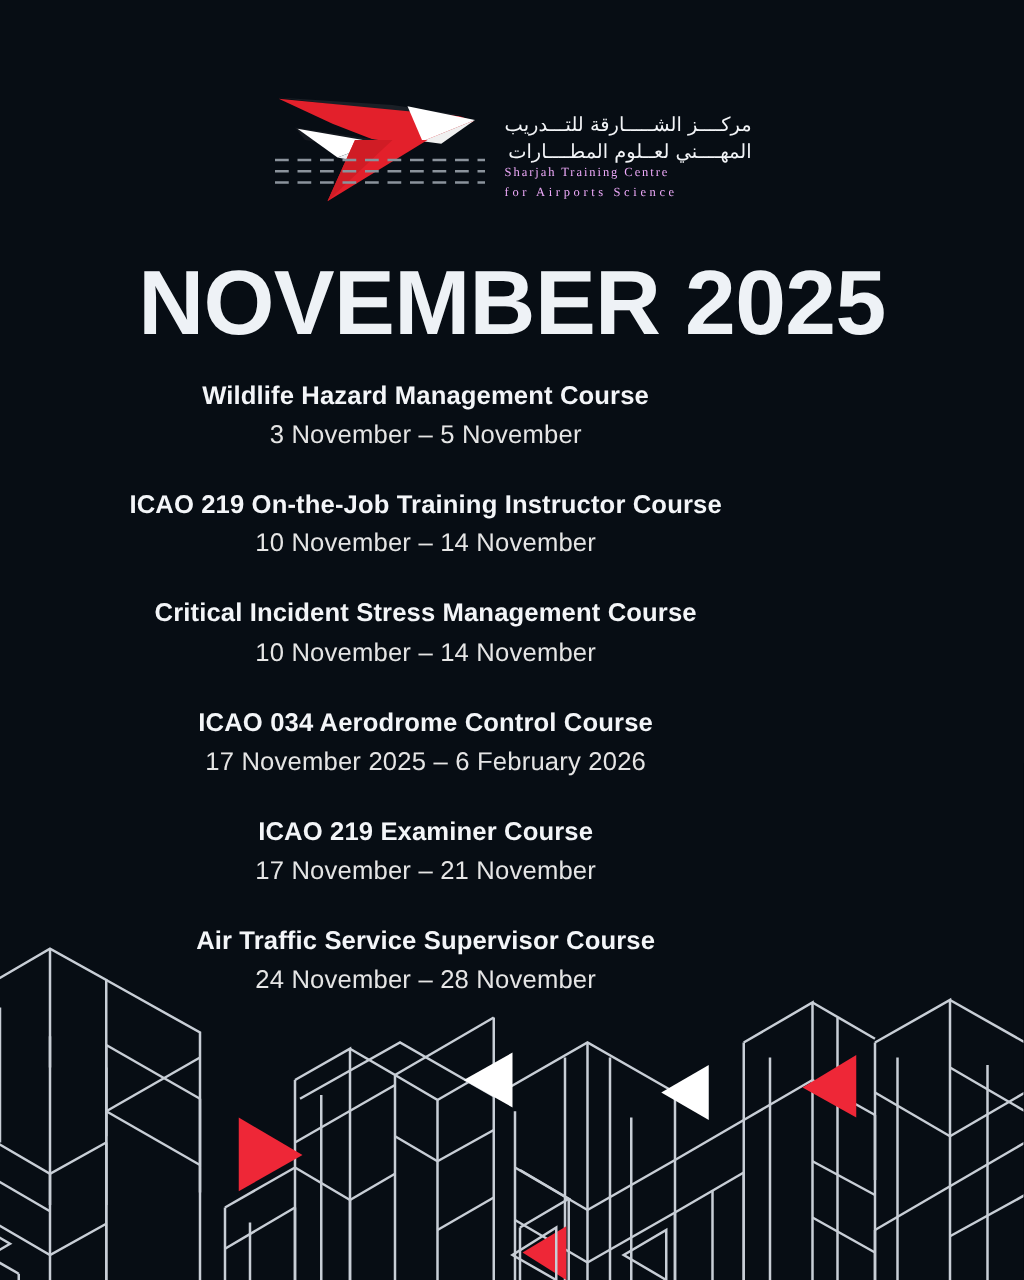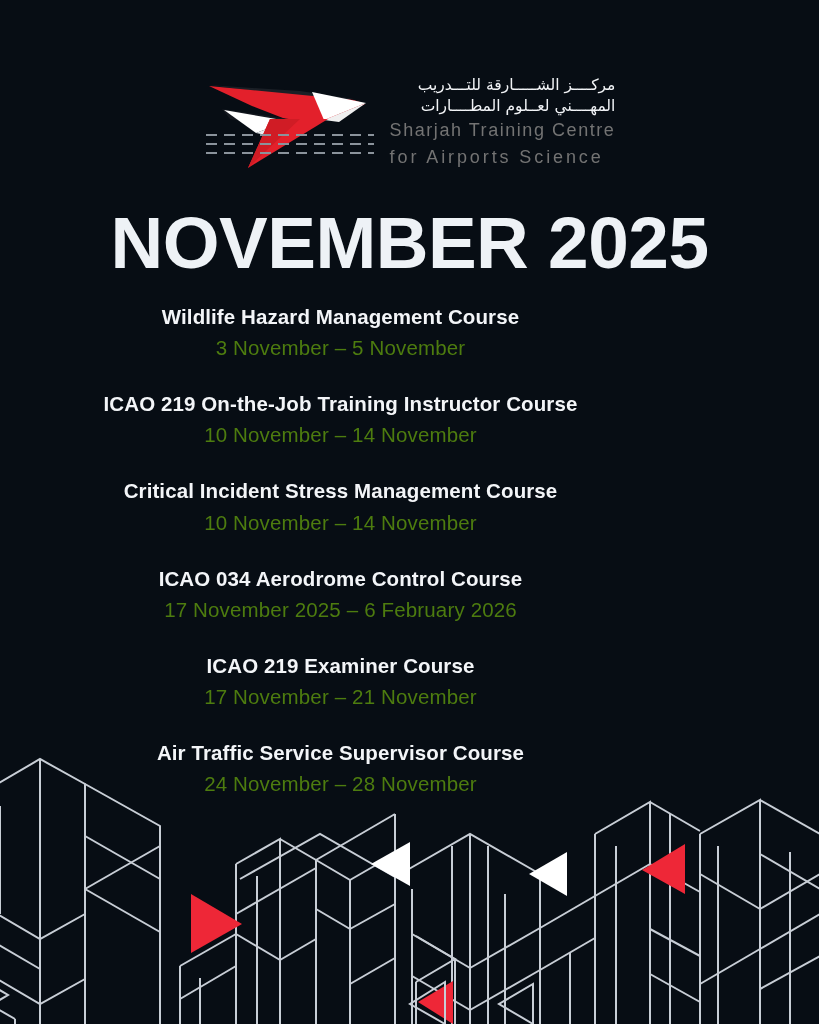--- a/index.html
+++ b/index.html
@@ -51,26 +51,26 @@
     color: #f2f4f7;
     font-size: 15.5px;
     letter-spacing: 0.5px;
     line-height: 1.22;
     direction: rtl;
     text-align: right;
     white-space: nowrap;
     font-family: "DejaVu Sans", sans-serif;
   }
   .logo-latin {
-    color: #737373;
-    font-size: 18px;
+    color: #f0abfc;
+    font-size: 10px;
     letter-spacing: 1.55px;
     line-height: 1.38;
     white-space: nowrap;
-    font-family: Liberation Sans, sans-serif;
+    font-family: Liberation Serif, serif;
   }
   .logo-latin.line2 { letter-spacing: 2.9px; }
 
   
   #title {
     position: absolute;
     left: 0;
     top: 206px;
     width: 819px;
     text-align: center;
@@ -95,21 +95,21 @@
   }
   .course:last-child { margin-bottom: 16px; }
   .course-name {
     color: #f3f5f8;
     font-size: 20.5px;
     font-weight: 700;
     letter-spacing: 0.1px;
     line-height: 1.42;
   }
   .course-dates {
-    color: #4d7c0f;
+    color: #e5e5e5;
     font-size: 20.5px;
     font-weight: 300;
     letter-spacing: 0.15px;
     line-height: 1.42;
     margin-top: 2px;
   }
 
   
   #pattern {
     position: absolute;

